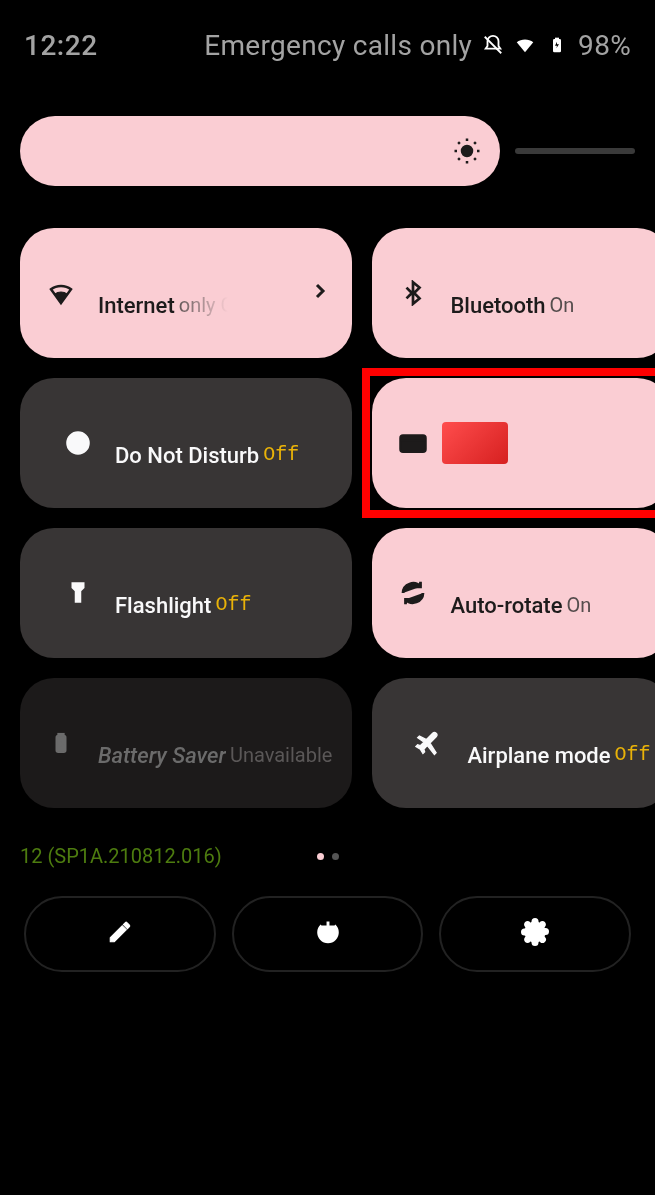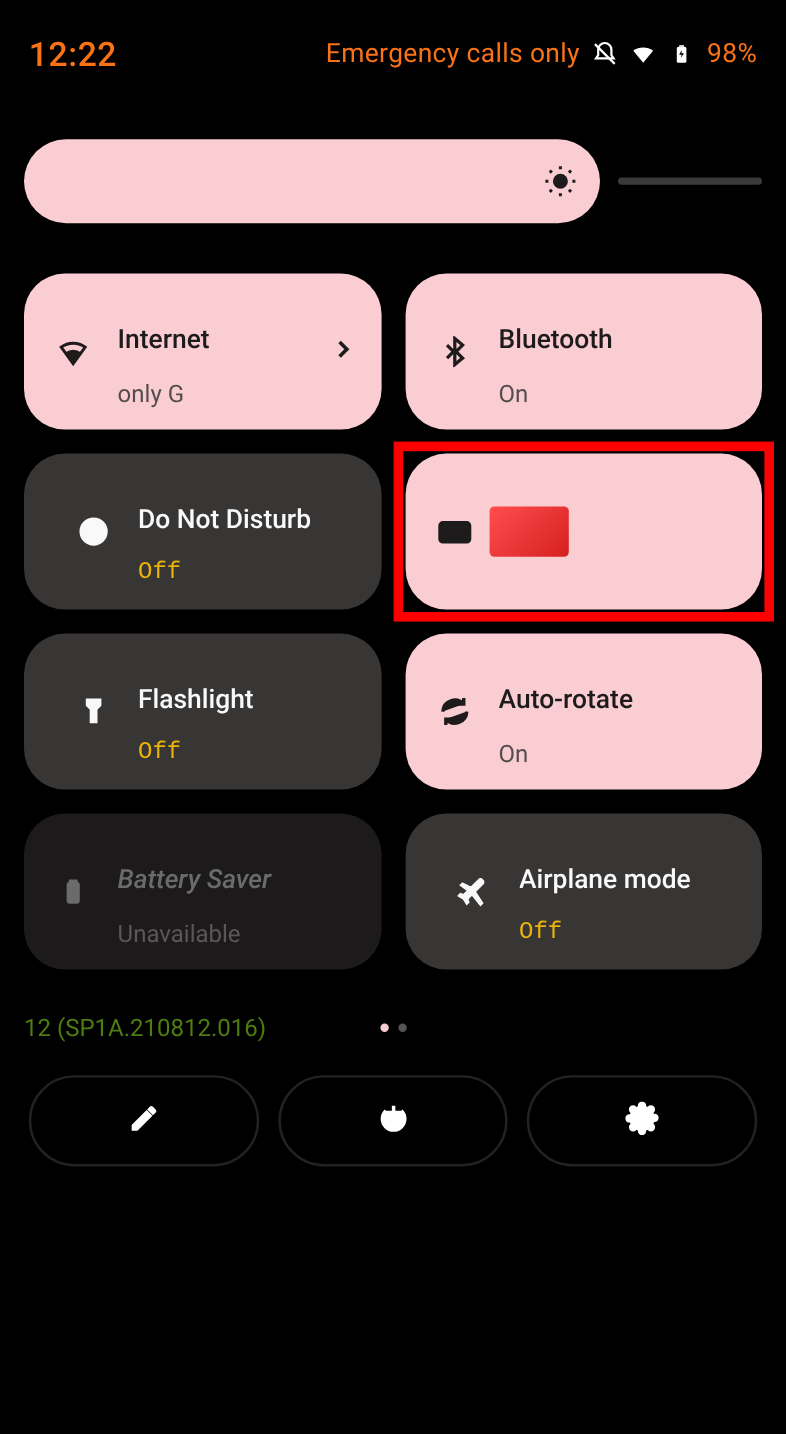--- a/index.html
+++ b/index.html
@@ -1,41 +1,41 @@
 <!DOCTYPE html>
 <html><head>
   <meta charset="utf-8">
   <style>
     * { margin:0; padding:0; box-sizing:border-box; font-family:Roboto, -apple-system, BlinkMacSystemFont, "Segoe UI", sans-serif; }
     html, body { width:655px; height:1195px; background:#000; overflow:hidden; }
 
     
-    .status-bar { display:flex; justify-content:space-between; align-items:center; padding:18px 24px 0 24px; height:72px; color:#f97316; }
+    .status-bar { display:flex; justify-content:space-between; align-items:center; padding:18px 24px 0 24px; height:72px; color:#a3a3a3; }
     .status-time { font-size:28px; font-weight:500; letter-spacing:0.5px; }
-    .status-right { display:flex; align-items:center; gap:10px; font-size:22px; font-weight:400; }
+    .status-right { display:flex; align-items:center; gap:10px; font-size:28px; font-weight:400; }
     .status-right .txt { letter-spacing:0.3px; }
     .stat-icon { width:22px; height:22px; display:inline-flex; align-items:center; justify-content:center; }
 
     
     .brightness { position:relative; display:flex; align-items:center; margin:44px 20px 30px; height:70px; }
     .brightness-fill { height:70px; width:480px; background:#facdd3; border-radius:35px; display:flex; align-items:center; justify-content:flex-end; padding-right:16px; position:relative; z-index:2; }
     .brightness-icon { width:34px; height:34px; display:flex; align-items:center; justify-content:center; color:#1d1b1b;}
     .brightness-rest { position:absolute; right:0; height:6px; width:120px; background:#3a3a3a; border-radius:3px; z-index:1;}
 
     
     .grid { display:grid; grid-template-columns:1fr 1fr; gap:20px; padding:12px 20px; }
     .tile { border-radius:34px; display:flex; align-items:center; padding:0 20px 0 24px; height:130px; position:relative;}
     .tile-on { background:#facdd3; }
     .tile-off { background:#383535;padding-left:41px; }
     .tile-disabled { background:#1c1a1a; }
     .tile-icon { width:34px; height:34px; margin-right:20px; flex:0 0 34px; display:flex; align-items:center; justify-content:center; }
     .tile-on .tile-icon svg { stroke:#1d1b1b; fill:#1d1b1b; }
     .tile-off .tile-icon svg { stroke:#f9f9fa; fill:#f9f9fa; }
     .tile-disabled .tile-icon svg { stroke:#6b6b6b; fill:#6b6b6b; }
-    .tile-text { display:flex; flex-direction:column; gap:20px; min-width:0; flex:1; overflow:hidden;margin-top:24px;}
+    .tile-text { display:flex; flex-direction:row; gap:4px; min-width:0; flex:1; overflow:hidden;margin-top:24px;}
     .tile-title { font-size:22px; font-weight:500; white-space:nowrap; overflow:hidden; }
     .tile-sub { font-size:20px; font-weight:400; white-space:nowrap; }
     .tile-on .tile-title { color:#1d1b1b; }
     .tile-on .tile-sub { color:#554d4d; }
     .tile-off .tile-title { color:#f9f9fa; }
     .tile-off .tile-sub { color:#eab308;font-family:Liberation Mono, monospace; }
     .tile-disabled .tile-title { color:#6b6b6b;font-style:italic; }
     .tile-disabled .tile-sub { color:#5a5757; }
     .tile-chevron { flex:0 0 auto; margin-left:4px; }
     .internet-sub { position:relative; overflow:hidden; }

